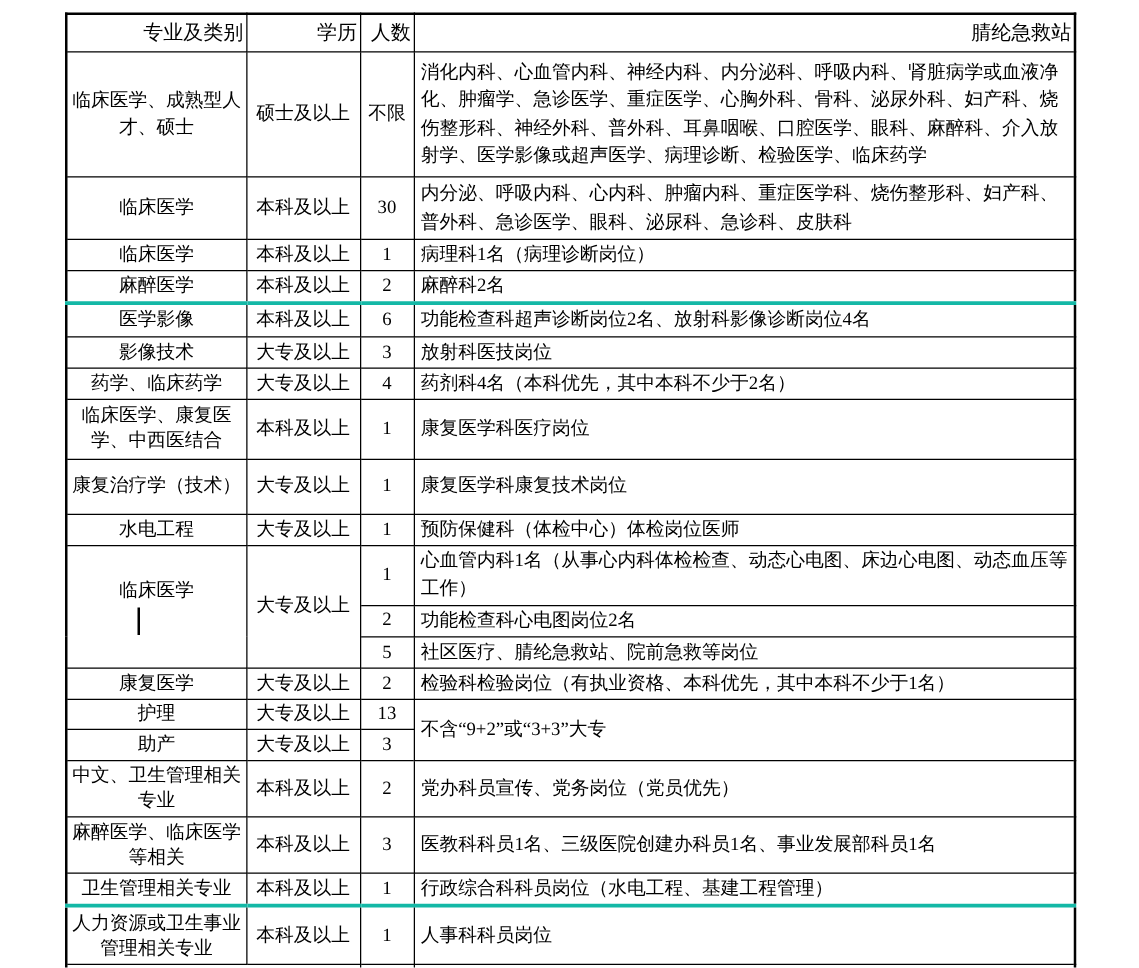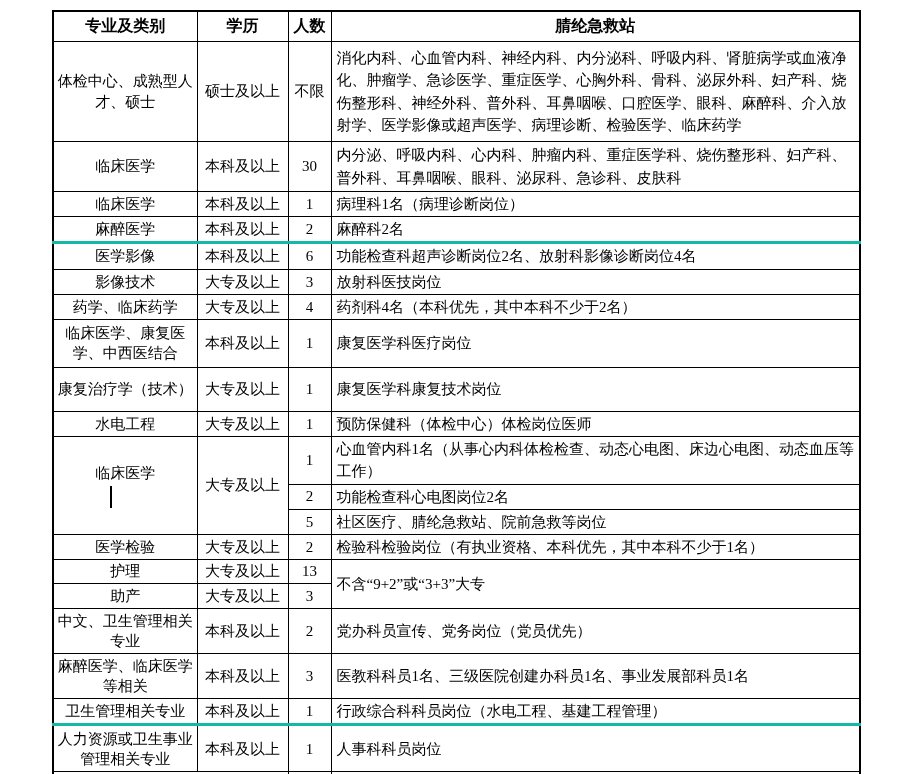--- a/index.html
+++ b/index.html
@@ -15,23 +15,23 @@
     border:2px solid #000;
   }
   th, td {
     border:1px solid #000;
     font-size:15px;
     padding:1px 3px;
     overflow:hidden;
     vertical-align:middle;
   }
   th {
-    font-weight:bold;
+    font-weight:normal;
     font-size:16px;
-    text-align:center;
+    text-align:right;
     padding:4px 2px;
   }
   td.c1, td.c2, td.c3 { text-align:center; line-height:1.35; }
   td.c4 { text-align:left; padding-left:5px; padding-right:4px; line-height:1.48; }
   tr.thick-bottom td { border-bottom:3px solid #14b8a6; }
   .cursor-bar {
     display:block;
     width:2px; height:22px;
     background:#000;
     margin:3px auto 0 auto;
@@ -52,30 +52,30 @@
     <thead>
       <tr style="height:30px">
         <th>专业及类别</th>
         <th>学历</th>
         <th>人数</th>
         <th>腈纶急救站</th>
       </tr>
     </thead>
     <tbody>
       <tr style="height:100px">
-        <td class="c1">体检中心、成熟型人才、硕士</td>
+        <td class="c1">临床医学、成熟型人才、硕士</td>
         <td class="c2">硕士及以上</td>
         <td class="c3">不限</td>
         <td class="c4">消化内科、心血管内科、神经内科、内分泌科、呼吸内科、肾脏病学或血液净化、肿瘤学、急诊医学、重症医学、心胸外科、骨科、泌尿外科、妇产科、烧伤整形科、神经外科、普外科、耳鼻咽喉、口腔医学、眼科、麻醉科、介入放射学、医学影像或超声医学、病理诊断、检验医学、临床药学</td>
       </tr>
       <tr style="height:50px">
         <td class="c1">临床医学</td>
         <td class="c2">本科及以上</td>
         <td class="c3">30</td>
-        <td class="c4">内分泌、呼吸内科、心内科、肿瘤内科、重症医学科、烧伤整形科、妇产科、普外科、耳鼻咽喉、眼科、泌尿科、急诊科、皮肤科</td>
+        <td class="c4">内分泌、呼吸内科、心内科、肿瘤内科、重症医学科、烧伤整形科、妇产科、普外科、急诊医学、眼科、泌尿科、急诊科、皮肤科</td>
       </tr>
       <tr style="height:23px">
         <td class="c1">临床医学</td>
         <td class="c2">本科及以上</td>
         <td class="c3">1</td>
         <td class="c4">病理科1名（病理诊断岗位）</td>
       </tr>
       <tr class="thick-bottom" style="height:23px">
         <td class="c1">麻醉医学</td>
         <td class="c2">本科及以上</td>
@@ -129,21 +129,21 @@
       </tr>
       <tr style="height:23px">
         <td class="c3">2</td>
         <td class="c4">功能检查科心电图岗位2名</td>
       </tr>
       <tr style="height:23px">
         <td class="c3">5</td>
         <td class="c4">社区医疗、腈纶急救站、院前急救等岗位</td>
       </tr>
       <tr style="height:23px">
-        <td class="c1">医学检验</td>
+        <td class="c1">康复医学</td>
         <td class="c2">大专及以上</td>
         <td class="c3">2</td>
         <td class="c4">检验科检验岗位（有执业资格、本科优先，其中本科不少于1名）</td>
       </tr>
       <tr style="height:24px">
         <td class="c1">护理</td>
         <td class="c2">大专及以上</td>
         <td class="c3">13</td>
         <td class="c4" rowspan="2">不含“9+2”或“3+3”大专</td>
       </tr>

